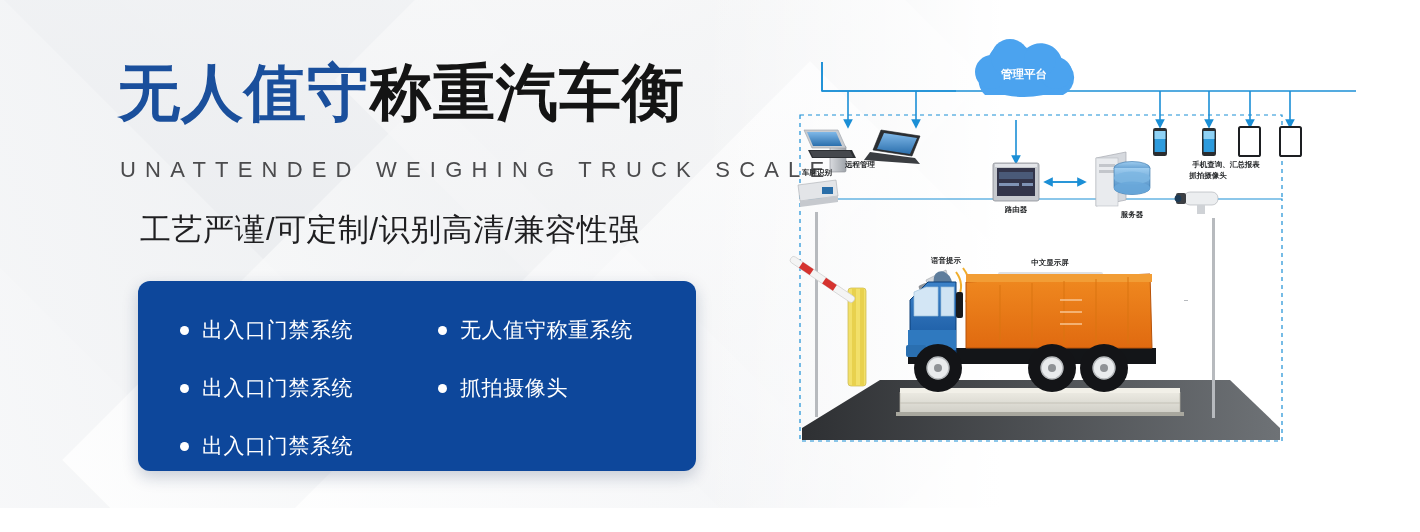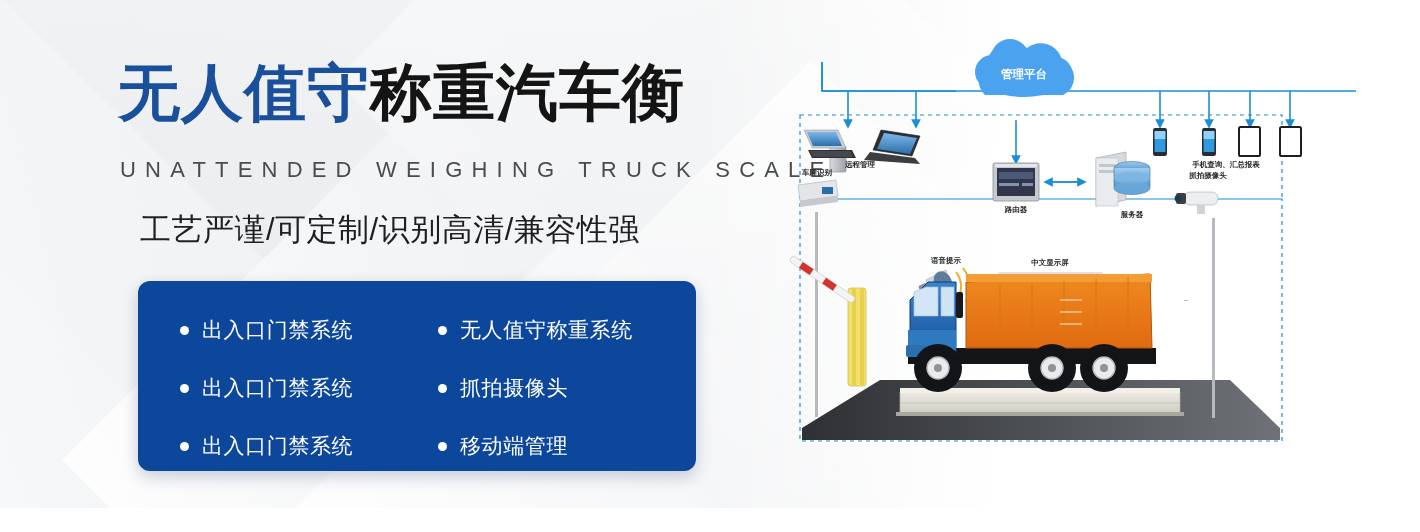--- a/index.html
+++ b/index.html
@@ -124,24 +124,20 @@
         </div>
         <div class="feat">
           <span class="dot"></span>
           <span class="feat-label">抓拍摄像头</span>
         </div>
 
         <div class="feat">
           <span class="dot"></span>
           <span class="feat-label">出入口门禁系统</span>
         </div>
-        <div class="feat">
-          <span class="dot"></span>
-          <span class="feat-label">移动端管理</span>
-        </div>
 
       </div>
     </div>
   </div>
 
   <div class="diagram">
   <svg width="660" height="532" viewBox="0 0 660 532" xmlns="http://www.w3.org/2000/svg">
 
     <defs>
       <marker id="ar" markerWidth="6" markerHeight="6" refX="3" refY="3" orient="auto">

